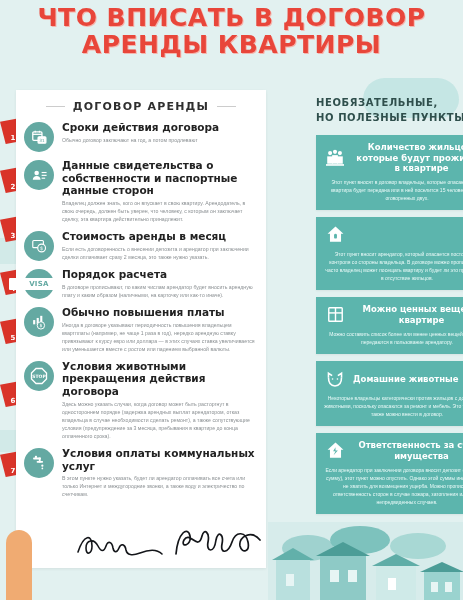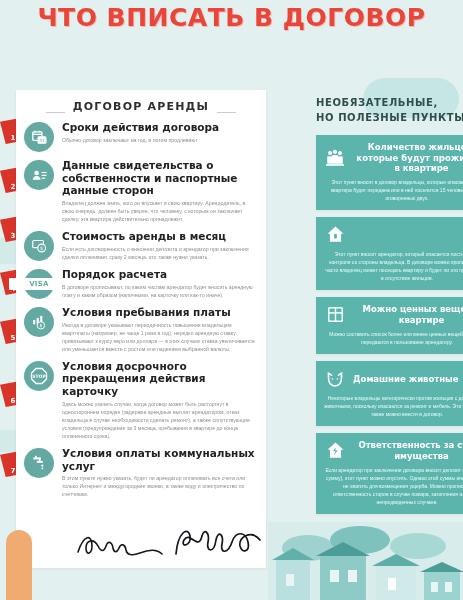--- a/index.html
+++ b/index.html
@@ -27,21 +27,21 @@
     font-family:"DejaVu Sans",sans-serif;
   }
   .title .l2{display:block;}
 
   
   .left-card{
     position:absolute;left:16px;top:90px;width:250px;bottom:32px;
     background:#ffffff;box-shadow:0 1px 3px rgba(0,0,0,.07);
   }
   .left-head{
-    display:flex;align-items:flex-end;gap:8px;justify-content:center;
+    display:flex;align-items:center;gap:8px;justify-content:center;
     padding:10px 30px 4px;
   }
   .left-head .rule{height:1px;background:#cccccc;flex:1;max-width:34px;}
   .left-head .htxt{
     font-family:"DejaVu Sans",sans-serif;font-weight:bold;font-size:11px;
     letter-spacing:1.2px;color:#2f2f2f;white-space:nowrap;
   }
   .items{padding:4px 10px 0 8px;}
   .item{display:flex;gap:8px;margin-bottom:7px;align-items:flex-start;}
   .ico{
@@ -106,20 +106,21 @@
 <div class="stage">
 
   <div class="bg-clouds">
     <div class="cloud c1"></div>
     <div class="cloud c2"></div>
     <div class="cloud c3"></div>
   </div>
 
   <div class="title">
     <span>ЧТО ВПИСАТЬ В ДОГОВОР</span>
+    <span class="l2">АРЕНДЫ КВАРТИРЫ</span>
   </div>
 
   <div class="ribbons">
     <div class="ribbon">
         <span>1</span>
       </div>
     <div class="ribbon">
         <span>2</span>
       </div>
     <div class="ribbon" style="margin-bottom:27px">
@@ -209,34 +210,34 @@
         <div class="ico">
           <svg width="17" height="17" viewBox="0 0 24 24">
             <rect x="3" y="10" width="3" height="6" fill="#fff"></rect>
             <rect x="8" y="7" width="3" height="9" fill="#fff"></rect>
             <rect x="13" y="4" width="3" height="12" fill="#fff"></rect>
             <circle cx="14" cy="17.5" r="5.2" fill="#64a9a2" stroke="#fff" stroke-width="1.4"></circle>
             <text x="14" y="20" font-size="6.5" fill="#fff" text-anchor="middle" font-family="DejaVu Sans">$</text>
           </svg>
         </div>
         <div class="it-body">
-          <div class="it-title">Условия пребывания платы</div>
+          <div class="it-title">Обычно повышения платы</div>
           <div class="it-desc">Иногда в договоре указывают периодичность повышения владельцем квартплаты (например, не чаще 1 раза в год), нередко арендную ставку привязывают к курсу евро или доллара — в этих случаях ставка увеличивается или уменьшается вместе с ростом или падением выбранной валюты.</div>
         </div>
       </div>
 
       <div class="item">
         <div class="ico">
           <svg width="18" height="18" viewBox="0 0 24 24">
             <polygon points="8,2 16,2 22,8 22,16 16,22 8,22 2,16 2,8" fill="none" stroke="#fff" stroke-width="1.8"></polygon>
             <text x="12" y="15" font-size="6" fill="#fff" text-anchor="middle" font-family="DejaVu Sans" font-weight="bold">STOP</text>
           </svg>
         </div>
         <div class="it-body">
-          <div class="it-title">Условия досрочного прекращения действия карточку</div>
+          <div class="it-title">Условия животными прекращения действия договора</div>
           <div class="it-desc">Здесь можно указать случаи, когда договор может быть расторгнут в одностороннем порядке (задержка арендных выплат арендатором, отказ владельца в случае необходимости сделать ремонт), а также сопутствующие условия (предупреждение за 3 месяца, пребывания в квартире до конца оплаченного срока).</div>
         </div>
       </div>
 
       <div class="item">
         <div class="ico">
           <svg width="17" height="17" viewBox="0 0 24 24" fill="#fff">
             <rect x="3" y="5" width="11" height="2.6" rx="1"></rect>
             <rect x="11" y="5" width="2.6" height="7"></rect>
             <rect x="8" y="10" width="9" height="2.4" rx="1"></rect>

